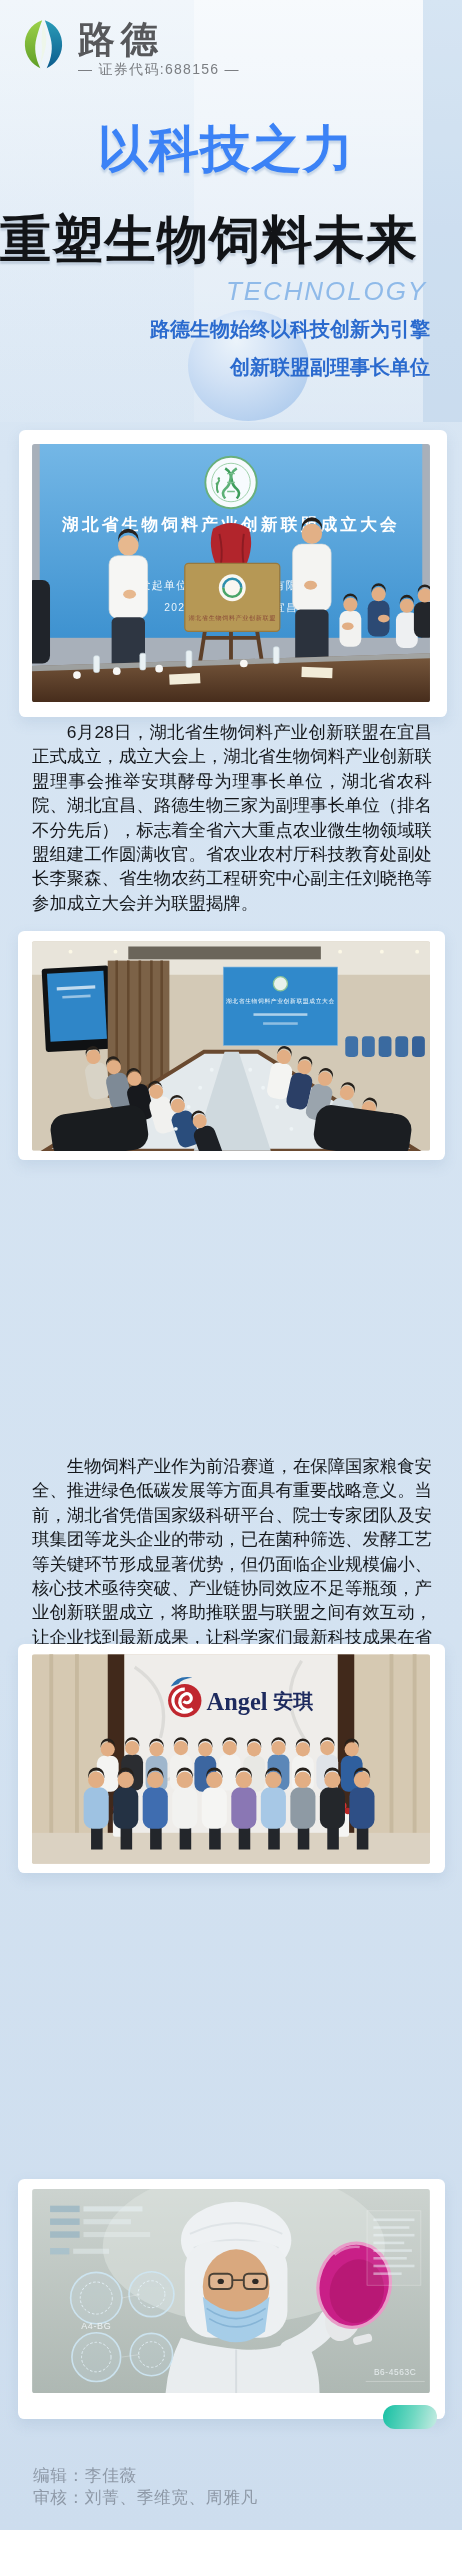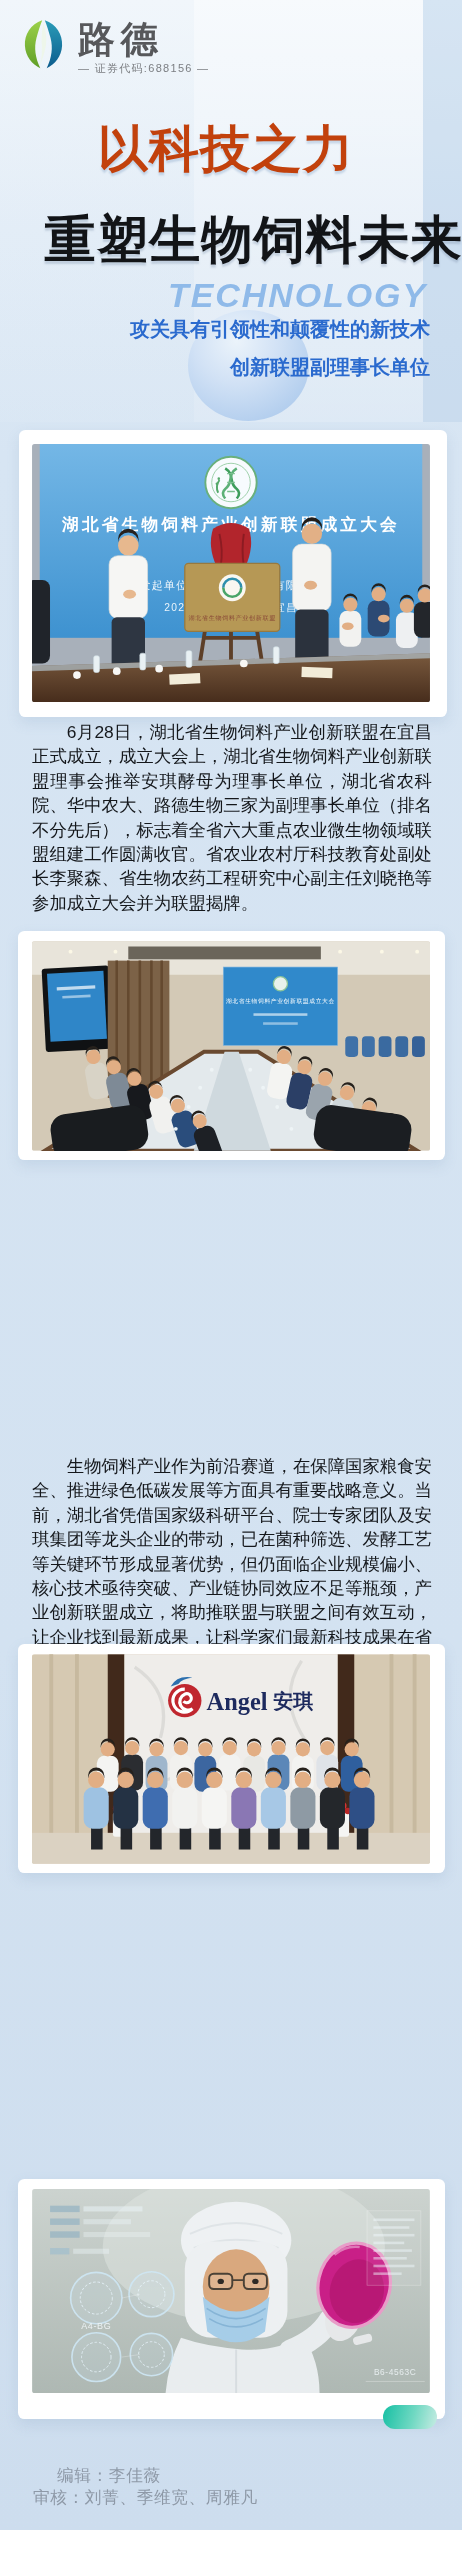--- a/index.html
+++ b/index.html
@@ -15,29 +15,29 @@
   .hero-panel-right{position:absolute;left:423px;top:0;width:40px;height:422px;
     background:rgba(168,199,230,.30);}
   .sphere{position:absolute;left:188px;top:310px;width:121px;height:111px;border-radius:50%;
     background:radial-gradient(circle at 40% 28%,#ecf4fb 0%,#cfe0f5 40%,#aecbed 78%,#a3c3e9 100%);
     opacity:.9;}
   .bottom-strip{position:absolute;left:0;top:2530px;width:463px;height:46px;background:#ffffff;}
   
   .logo-mark{position:absolute;left:23px;top:18px;}
   .brand{position:absolute;left:78px;top:20.6px;font-size:37px;font-weight:700;color:#57585b;
     letter-spacing:5.8px;line-height:1;}
-  .stock{position:absolute;left:78px;top:61px;font-size:11px;color:#7b7e82;letter-spacing:1.3px;}
+  .stock{position:absolute;left:78px;top:61px;font-size:14px;color:#7b7e82;letter-spacing:1.3px;}
   
   .title1{position:absolute;left:0;top:123px;width:452px;text-align:center;font-size:50px;
-    font-weight:900;color:#c2410c;letter-spacing:1.3px;line-height:1.05;
+    font-weight:900;color:#3b82f6;letter-spacing:1.3px;line-height:1.05;
     text-shadow:0 2.6px 1.9px rgba(110,145,190,.30);z-index:2;}
-  .title2{position:absolute;left:0;top:213px;width:463px;text-align:right;font-size:51px;
+  .title2{position:absolute;left:0;top:213px;width:463px;text-align:left;font-size:51px;
     font-weight:900;color:#121417;letter-spacing:1.3px;line-height:1.05;
     text-shadow:0 2.6px 1.9px rgba(130,150,175,.35);z-index:2;}
-  .eyebrow{position:absolute;right:36px;top:276px;font-size:34px;font-style:italic;font-weight:700;
+  .eyebrow{position:absolute;right:36px;top:276px;font-size:26px;font-style:italic;font-weight:400;
     color:#8fbae9;letter-spacing:1.9px;z-index:2;}
   .sub1{position:absolute;right:33px;top:316px;font-size:20px;font-weight:700;color:#2a6ace;z-index:2;}
   .sub2{position:absolute;right:33px;top:354px;font-size:20px;font-weight:700;color:#2a6ace;z-index:2;}
   
   .card{position:absolute;background:#ffffff;border-radius:6.4px;
     box-shadow:0 5.1px 13px rgba(110,140,180,.16);}
   .card1{left:18.6px;top:430px;width:428px;height:287px;}
   .card2{left:18px;top:931px;width:427px;height:229px;}
   .card3{left:18px;top:1644px;width:427px;height:229px;}
   .card4{left:18px;top:2179px;width:427px;height:240px;}
@@ -46,21 +46,21 @@
   .card2 .ph,.card3 .ph{left:14px;top:10.3px;}
   .card4 .ph{left:14px;top:10.3px;}
   .teal-tab{position:absolute;left:383px;top:2405px;width:54px;height:24.4px;border-radius:12.2px;
     background:linear-gradient(105deg,#23c3a8 8%,#6fd8c2 55%,#c8ece3 100%);z-index:5;}
   
   .para{position:absolute;left:32px;width:400px;font-size:17.4px;line-height:24.4px;
     text-align:justify;text-indent:2em;color:#14171b;margin:0;}
   .p1{top:720px;} .p2{top:1171px;} .p3{top:1454px;} .p4{top:1924px;}
   
   .foot{position:absolute;left:33px;font-size:16.7px;color:#8e99a7;letter-spacing:0.6px;}
-  .foot1{top:2464px;margin-left:24px;} .foot2{top:2486px;}
+  .foot1{top:2464px;} .foot2{top:2486px;}
 </style>
 </head>
 <body>
 
 <div class="page">
 
   <div class="bg-blue"></div>
   <div class="hero-panel-left"></div>
   <div class="hero-panel-mid"></div>
   <div class="hero-panel-right"></div>
@@ -80,21 +80,21 @@
     <path d="M30 3 C12 9 2 25 3 43 C4 60 14 72 27 78 C19 62 17 46 21 31 C24 20 27 10 30 3 Z" fill="url(#lgGreen)"></path>
     <path d="M34 3 C52 9 62 25 61 43 C60 60 50 72 37 78 C45 62 47 46 43 31 C40 20 37 10 34 3 Z" fill="url(#lgBlue)"></path>
     <path d="M32 8 C36 22 38 34 35 46 C33 56 30 66 26 74 C30 62 30 48 29 36 C29 26 30 16 32 8 Z" fill="#eef6ea"></path>
   </svg>
   <div class="brand">路德</div>
   <div class="stock">— 证券代码:688156 —</div>
 
   <div class="title1">以科技之力</div>
   <div class="title2">重塑生物饲料未来</div>
   <div class="eyebrow">TECHNOLOGY</div>
-  <div class="sub1">攻关具有引领性和颠覆性的新技术</div>
+  <div class="sub1">路德生物始终以科技创新为引擎</div>
   <div class="sub2">创新联盟副理事长单位</div>
 
   <svg width="0" height="0" style="position:absolute" aria-hidden="true">
     <defs>
       <linearGradient id="gScr1" x1="0" y1="0" x2="0" y2="1">
         <stop offset="0" stop-color="#74b7e6"></stop>
           <stop offset="1" stop-color="#3e92d0"></stop>
       </linearGradient>
       <linearGradient id="gTable" x1="0" y1="0" x2="0" y2="1">
         <stop offset="0" stop-color="#7a5a3e"></stop>
@@ -183,21 +183,21 @@
         <circle cx="70" cy="360" r="6" fill="#f7f7f5"></circle>
           <circle cx="132" cy="354" r="6" fill="#f7f7f5"></circle>
         <circle cx="198" cy="350" r="6" fill="#f7f7f5"></circle>
           <circle cx="330" cy="342" r="6" fill="#f7f7f5"></circle>
         <rect x="214" y="358" width="48" height="16" fill="#f2ecd9" transform="rotate(-3 238 366)"></rect>
         <rect x="420" y="348" width="48" height="16" fill="#f2ecd9" transform="rotate(2 444 356)"></rect>
       </g>
     </svg>
   </div>
 
-  <p class="para p1">6月28日，湖北省生物饲料产业创新联盟在宜昌正式成立，成立大会上，湖北省生物饲料产业创新联盟理事会推举安琪酵母为理事长单位，湖北省农科院、华中农大、路德生物三家为副理事长单位（排名不分先后），标志着全省六大重点农业微生物领域联盟组建工作圆满收官。省农业农村厅科技教育处副处长李聚森、省生物农药工程研究中心副主任刘晓艳等参加成立大会并为联盟揭牌。</p>
+  <p class="para p1">6月28日，湖北省生物饲料产业创新联盟在宜昌正式成立，成立大会上，湖北省生物饲料产业创新联盟理事会推举安琪酵母为理事长单位，湖北省农科院、湖北宜昌、路德生物三家为副理事长单位（排名不分先后），标志着全省六大重点农业微生物领域联盟组建工作圆满收官。省农业农村厅科技教育处副处长李聚森、省生物农药工程研究中心副主任刘晓艳等参加成立大会并为联盟揭牌。</p>
 
   <div class="card card2">
     <svg class="ph" width="398" height="210" viewBox="0 0 620 326">
       <rect width="620" height="326" fill="#d3c9b6"></rect>
       <rect x="0" y="0" width="620" height="52" fill="#e8e4da"></rect>
       <rect x="150" y="8" width="300" height="20" fill="#6b655a"></rect>
       <g fill="#fffbe8" opacity="0.9">
         <circle cx="60" cy="16" r="3"></circle>
           <circle cx="130" cy="16" r="3"></circle>
           <circle cx="480" cy="16" r="3"></circle>

